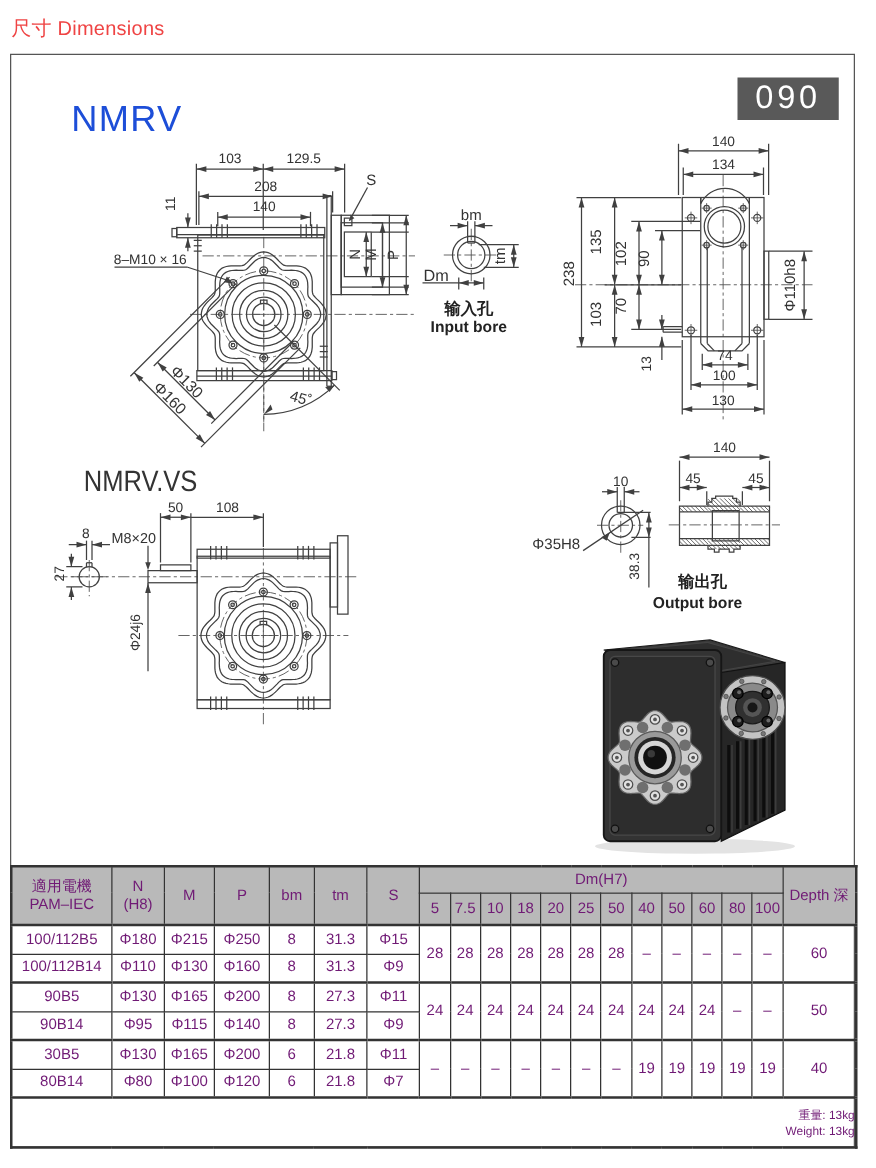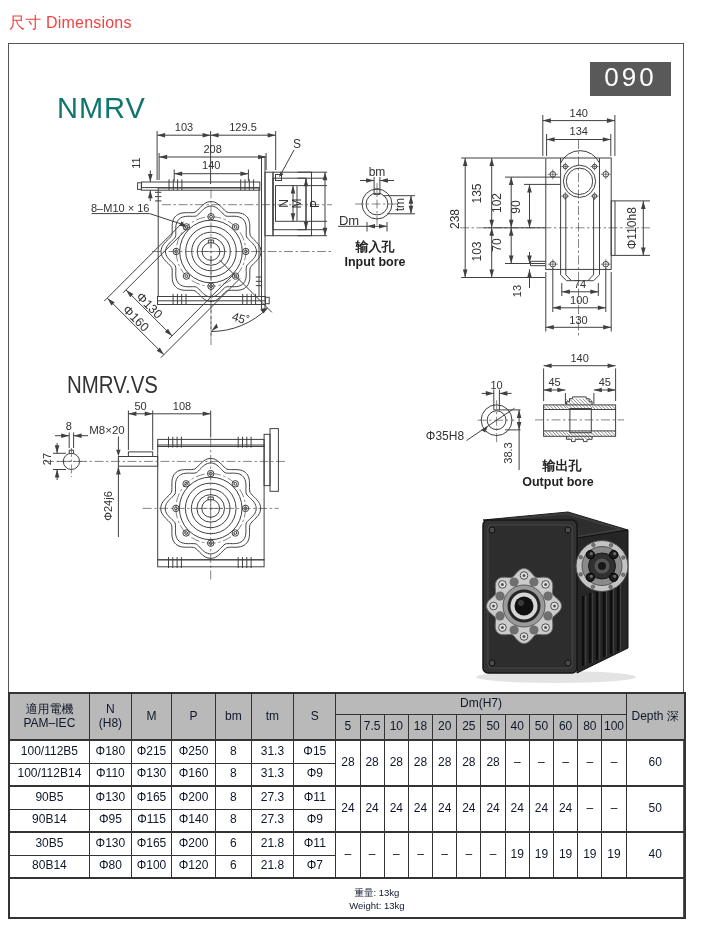--- a/index.html
+++ b/index.html
@@ -1,36 +1,36 @@
 <!DOCTYPE html>
 <html><head><meta charset="utf-8">
 <style>
 *{margin:0;padding:0;box-sizing:border-box}
 body{width:701px;height:934px;background:#fff;font-family:"Liberation Sans",sans-serif;position:relative;overflow:hidden}
 .hdr{position:absolute;left:9px;top:13px;font-size:16px;color:#ef4444;letter-spacing:0.2px}
 .box{position:absolute;left:8px;top:43px;width:676px;height:875px;border:1px solid #555}
 .badge{position:absolute;left:590px;top:62px;width:81px;height:34px;background:#595959;color:#fff;font-size:26px;text-align:center;line-height:30px;letter-spacing:3px}
-.t1{position:absolute;left:57px;top:92px;font-size:29px;color:#0f766e;letter-spacing:1px}
+.t1{position:absolute;left:57px;top:80px;font-size:29px;color:#1d4ed8;letter-spacing:1px}
 .t2{position:absolute;left:67px;top:372px;font-size:23.5px;color:#333;transform:scale(0.87,1);transform-origin:0 0}
 svg{position:absolute;left:0;top:0}
 .ln{stroke:#404040;stroke-width:1;fill:none}
 .fl{fill:#404040;stroke:none}
 .cl{stroke:#505050;stroke-width:0.7;fill:none;stroke-dasharray:9 2.5 2.5 2.5}
 .cl2{stroke:#505050;stroke-width:0.7;fill:none}
 .ht line{stroke:#555;stroke-width:0.7}
 .dt{fill:#333;font-family:"Liberation Sans",sans-serif}
 .zh{fill:#222;font-family:"Liberation Sans",sans-serif;font-weight:bold}
 .bt{fill:#222;font-family:"Liberation Sans",sans-serif;font-weight:bold}
-.dtab{position:absolute;left:8px;top:692px;width:677px;border-collapse:collapse;table-layout:fixed;font-size:12px;color:#0f172a}
+.dtab{position:absolute;left:8px;top:692px;width:677px;border-collapse:collapse;table-layout:fixed;font-size:12px;color:#701a75}
 .dtab{border:2px solid #333}
 .dtab td{border:1px solid #333;text-align:center;vertical-align:middle;padding:0;height:23px;line-height:1.15}
 .dtab td.bb{border-bottom-width:2px}
 .dtab tr.hd td{background:#b9b9b9;height:21px}
 .dtab tr.h2 td{height:26px}
-.dtab td.wt{text-align:center;padding:7px 0 0 60px;font-size:9.5px;height:40px;vertical-align:top;line-height:1.4}
+.dtab td.wt{text-align:right;padding:7px 0 0 60px;font-size:9.5px;height:40px;vertical-align:top;line-height:1.4}
 </style></head>
 <body>
 <div class="hdr">尺寸 Dimensions</div>
 <div class="box"></div>
 <div class="badge">090</div>
 <div class="t1">NMRV</div>
 <div class="t2">NMRV.VS</div>
 <svg width="701" height="934" viewBox="0 0 701 934">
 <defs>
 <marker id="ae" orient="auto" markerWidth="9" markerHeight="6" refX="8.5" refY="3">

